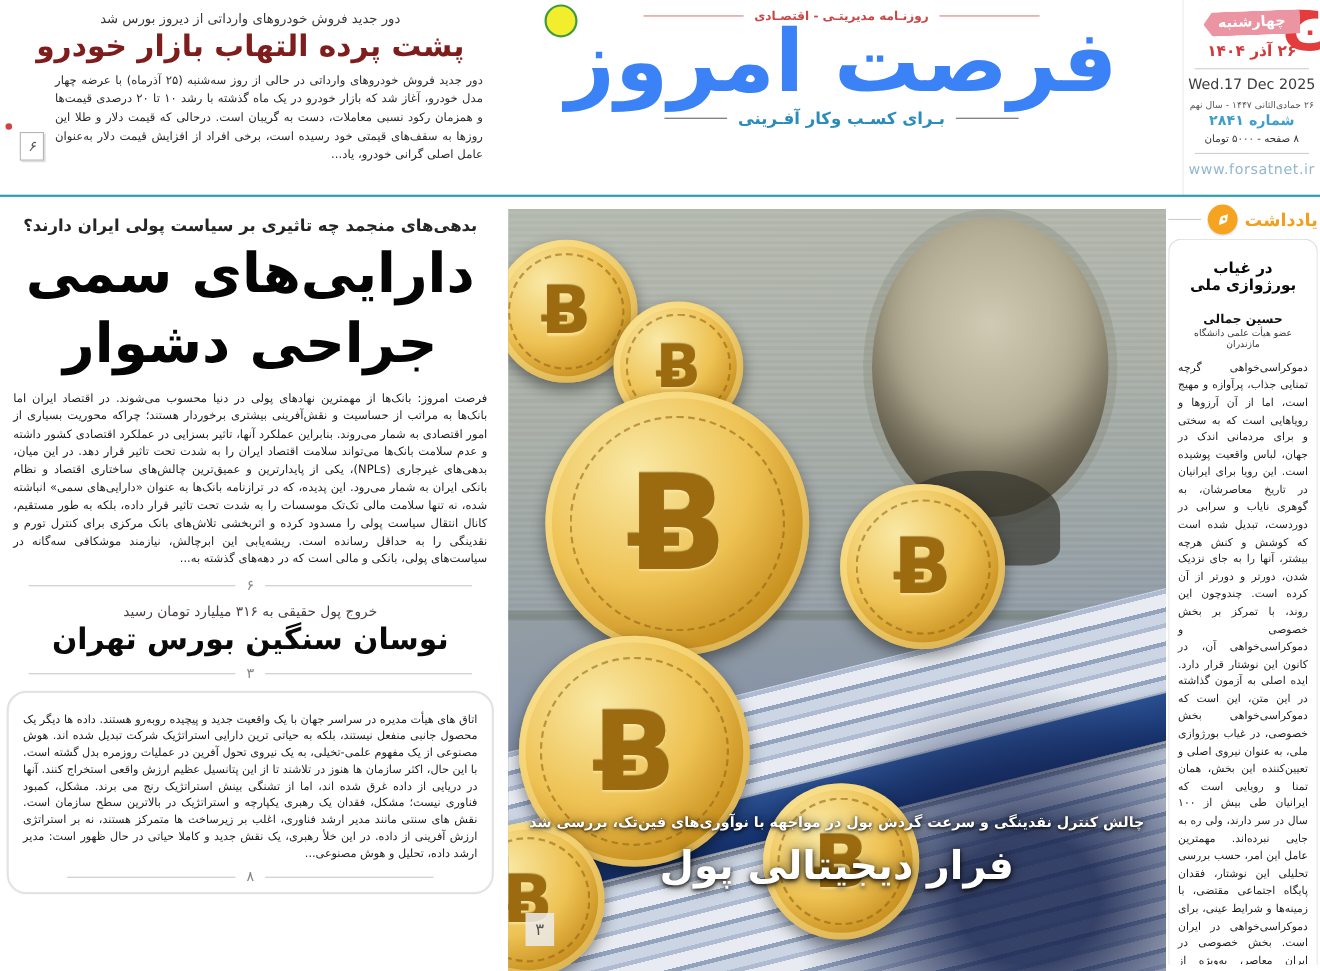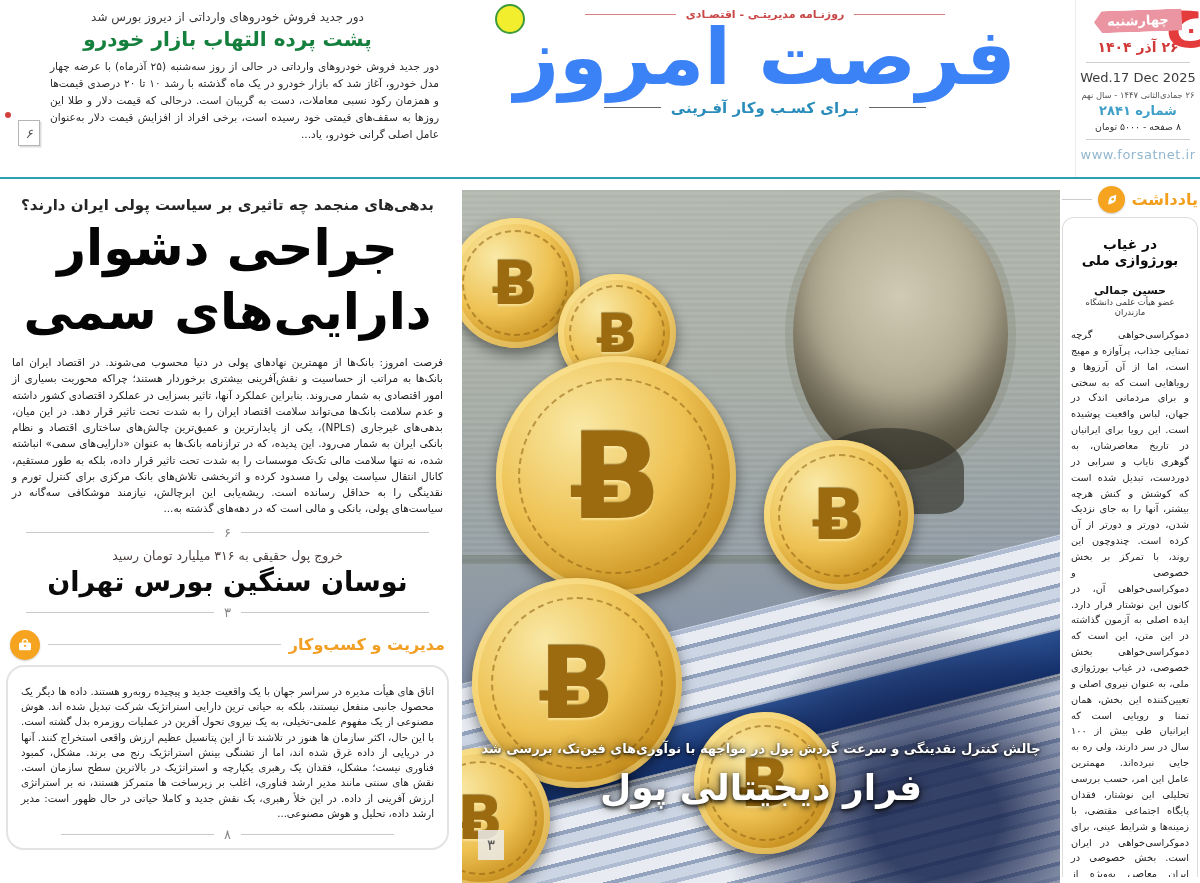--- a/index.html
+++ b/index.html
@@ -5,21 +5,21 @@
   * { margin:0; padding:0; box-sizing:border-box; }
   html,body { background:#e9e9e9; }
   .page {
     position:relative; width:1200px; height:883px; margin:0 auto;
     background:#ffffff; overflow:hidden;
     font-family:"DejaVu Sans", sans-serif; direction:rtl; color:#222;
   }
   
   .mast-left { position:absolute; left:0; top:6px; width:455px; height:170px; text-align:center; }
   .ml-kicker { font-size:12px; color:#3a3a3a; margin-top:4px; }
-  .ml-headline { font-size:20px; font-weight:bold; color:#15803d; margin-top:3px; }
+  .ml-headline { font-size:27px; font-weight:bold; color:#7f1d1d; margin-top:3px; }
   .ml-body { margin:7px 16px 0 50px; font-size:10.6px; line-height:1.6; text-align:justify; color:#2b2b2b; }
   .ml-page-badge { position:absolute; left:18px; top:114px; width:22px; height:26px;
     border:1px solid #b5b5b5; box-shadow:1.5px 1.5px 0 #ddd; display:flex; align-items:center;
     justify-content:center; font-size:13px; color:#555; font-style:italic; background:#fff; }
   .ml-dot { position:absolute; left:5px; top:106px; width:6px; height:6px; border-radius:50%; background:#d24040; }
 
   .mast-center { position:absolute; left:455px; right:125px; top:0; height:176px; text-align:center; }
   .mc-tagline-top { display:flex; align-items:center; gap:10px; width:58%; margin:8px auto 0;
     color:#c94747; font-weight:bold; font-size:11px; }
   .mc-tagline-top .ln { flex:1; height:1px; background:#c94747; opacity:.7; }
@@ -159,49 +159,38 @@
     <div class="mr-pages">۸ صفحه - ۵۰۰۰ تومان</div>
     <hr class="mr-sep">
     <div class="mr-web">www.forsatnet.ir</div>
   </div>
 
   <div class="top-rule"></div>
 
   <div class="lead-col">
     <div class="lead-kicker">بدهی‌های منجمد چه تاثیری بر سیاست پولی ایران دارند؟</div>
     <div class="lead-headline">
+      <div>دارایی‌های سمی</div>
       <div>جراحی دشوار</div>
-      <div>دارایی‌های سمی</div>
     </div>
     <div class="lead-body">فرصت امروز: بانک‌ها از مهمترین نهادهای پولی در دنیا محسوب می‌شوند. در اقتصاد ایران اما بانک‌ها به مراتب از حساسیت و نقش‌آفرینی بیشتری برخوردار هستند؛ چراکه محوریت بسیاری از امور اقتصادی به شمار می‌روند. بنابراین عملکرد آنها، تاثیر بسزایی در عملکرد اقتصادی کشور داشته و عدم سلامت بانک‌ها می‌تواند سلامت اقتصاد ایران را به شدت تحت تاثیر قرار دهد. در این میان، بدهی‌های غیرجاری (NPLs)، یکی از پایدارترین و عمیق‌ترین چالش‌های ساختاری اقتصاد و نظام بانکی ایران به شمار می‌رود. این پدیده، که در ترازنامه بانک‌ها به عنوان «دارایی‌های سمی» انباشته شده، نه تنها سلامت مالی تک‌تک موسسات را به شدت تحت تاثیر قرار داده، بلکه به طور مستقیم، کانال انتقال سیاست پولی را مسدود کرده و اثربخشی تلاش‌های بانک مرکزی برای کنترل تورم و نقدینگی را به حداقل رسانده است. ریشه‌یابی این ابرچالش، نیازمند موشکافی سه‌گانه در سیاست‌های پولی، بانکی و مالی است که در دهه‌های گذشته به...</div>
     <div class="divider">
       <span class="ln"></span>
       <span>۶</span>
       <span class="ln"></span>
     </div>
 
     <div class="bourse-kicker">خروج پول حقیقی به ۳۱۶ میلیارد تومان رسید</div>
     <div class="bourse-headline">نوسان سنگین بورس تهران</div>
     <div class="divider">
       <span class="ln"></span>
       <span>۳</span>
       <span class="ln"></span>
     </div>
 
-    <div class="biz-header">
-      <span class="biz-title">مدیریت و کسب‌وکار</span>
-      <span class="ln"></span>
-      <span class="icon-circle">
-        <svg viewBox="0 0 24 24">
-            <path d="M9 8.5 V7 a2.2 2.2 0 0 1 2.2-2.2 h1.6 A2.2 2.2 0 0 1 15 7 v1.5" stroke="#fff" stroke-width="2" fill="none"></path>
-            <rect x="4" y="8.5" width="16" height="10.5" rx="2" fill="#fff"></rect>
-            <rect x="10.5" y="12" width="3" height="2.4" rx="0.6" fill="#f6a31f"></rect>
-          </svg>
-      </span>
-    </div>
     <div class="biz-box">
       <div class="biz-body">اتاق های هیأت مدیره در سراسر جهان با یک واقعیت جدید و پیچیده روبه‌رو هستند. داده ها دیگر یک محصول جانبی منفعل نیستند، بلکه به حیاتی ترین دارایی استراتژیک شرکت تبدیل شده اند. هوش مصنوعی از یک مفهوم علمی-تخیلی، به یک نیروی تحول آفرین در عملیات روزمره بدل گشته است. با این حال، اکثر سازمان ها هنوز در تلاشند تا از این پتانسیل عظیم ارزش واقعی استخراج کنند. آنها در دریایی از داده غرق شده اند، اما از تشنگی بینش استراتژیک رنج می برند. مشکل، کمبود فناوری نیست؛ مشکل، فقدان یک رهبری یکپارچه و استراتژیک در بالاترین سطح سازمان است. نقش های سنتی مانند مدیر ارشد فناوری، اغلب بر زیرساخت ها متمرکز هستند، نه بر استراتژی ارزش آفرینی از داده. در این خلأ رهبری، یک نقش جدید و کاملا حیاتی در حال ظهور است: مدیر ارشد داده، تحلیل و هوش مصنوعی...</div>
       <div class="divider">
         <span class="ln"></span>
         <span>۸</span>
         <span class="ln"></span>
       </div>
     </div>
   </div>
 

